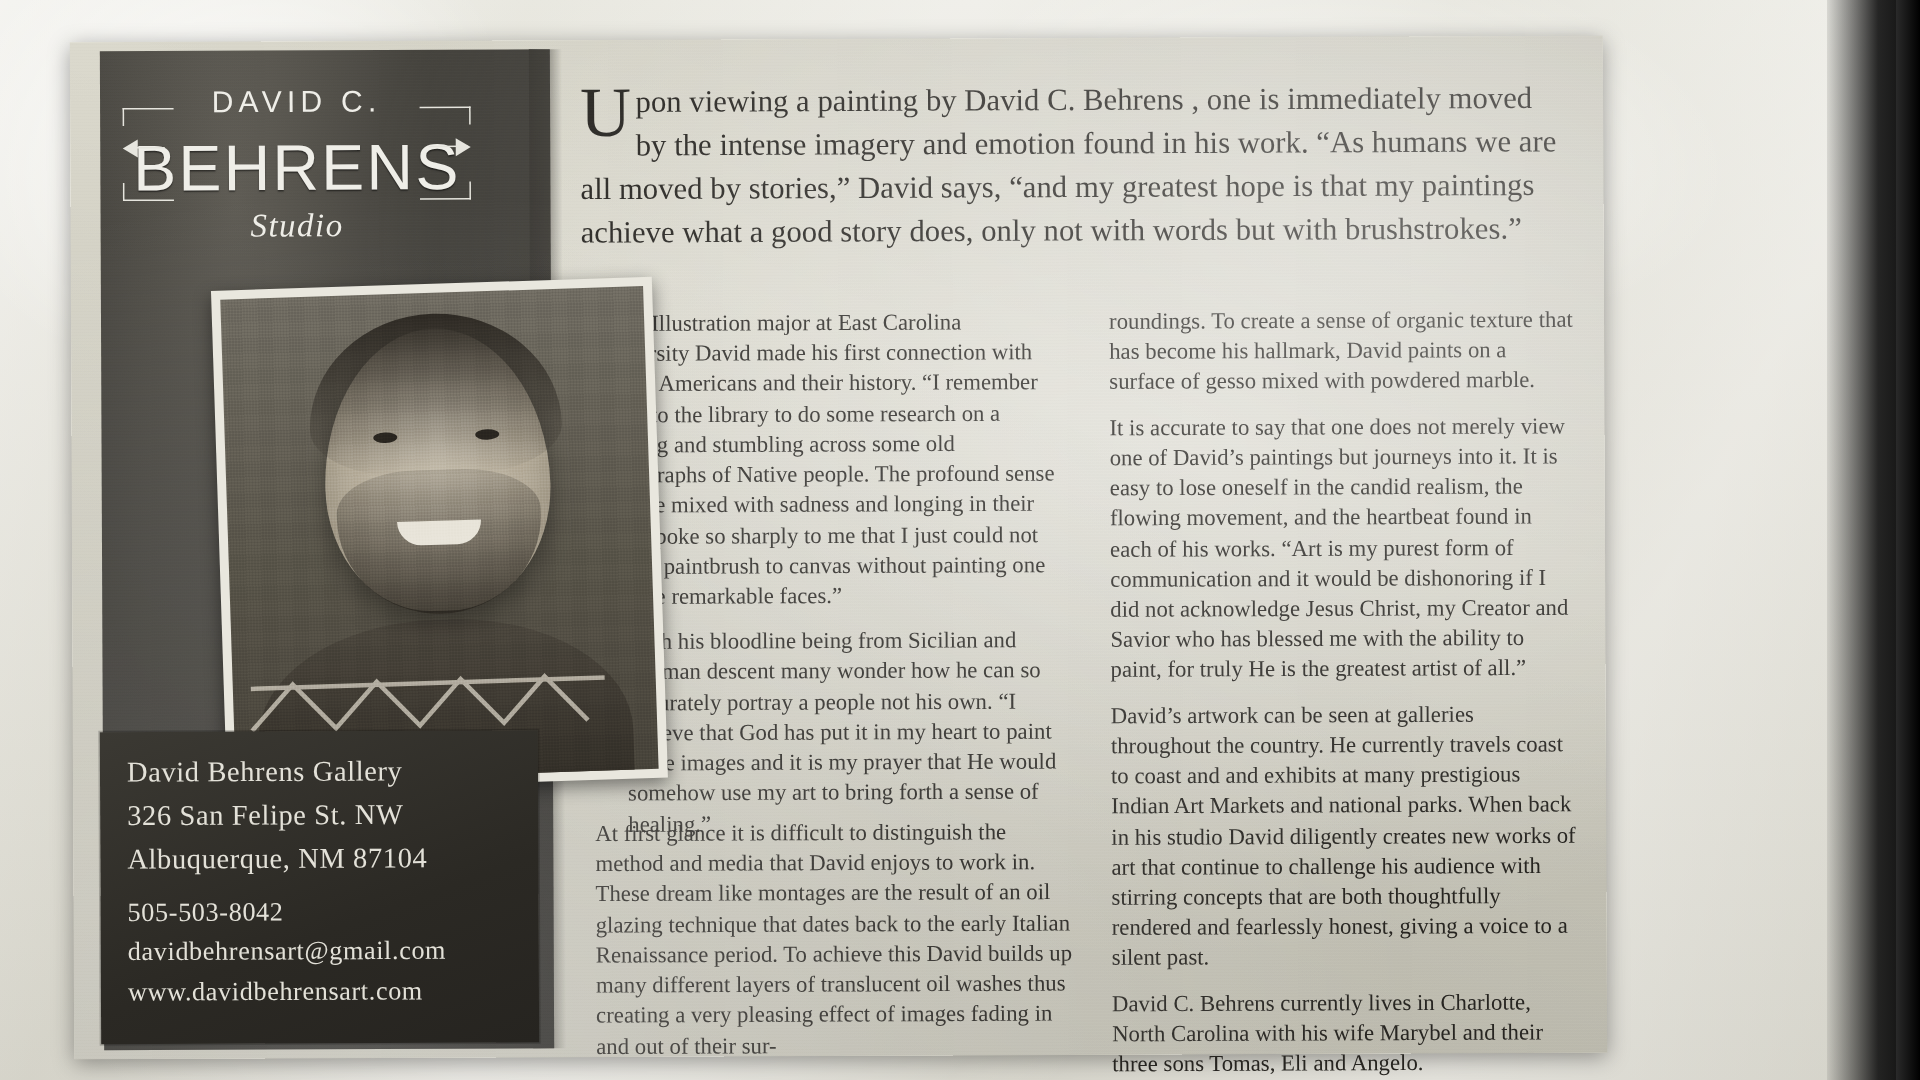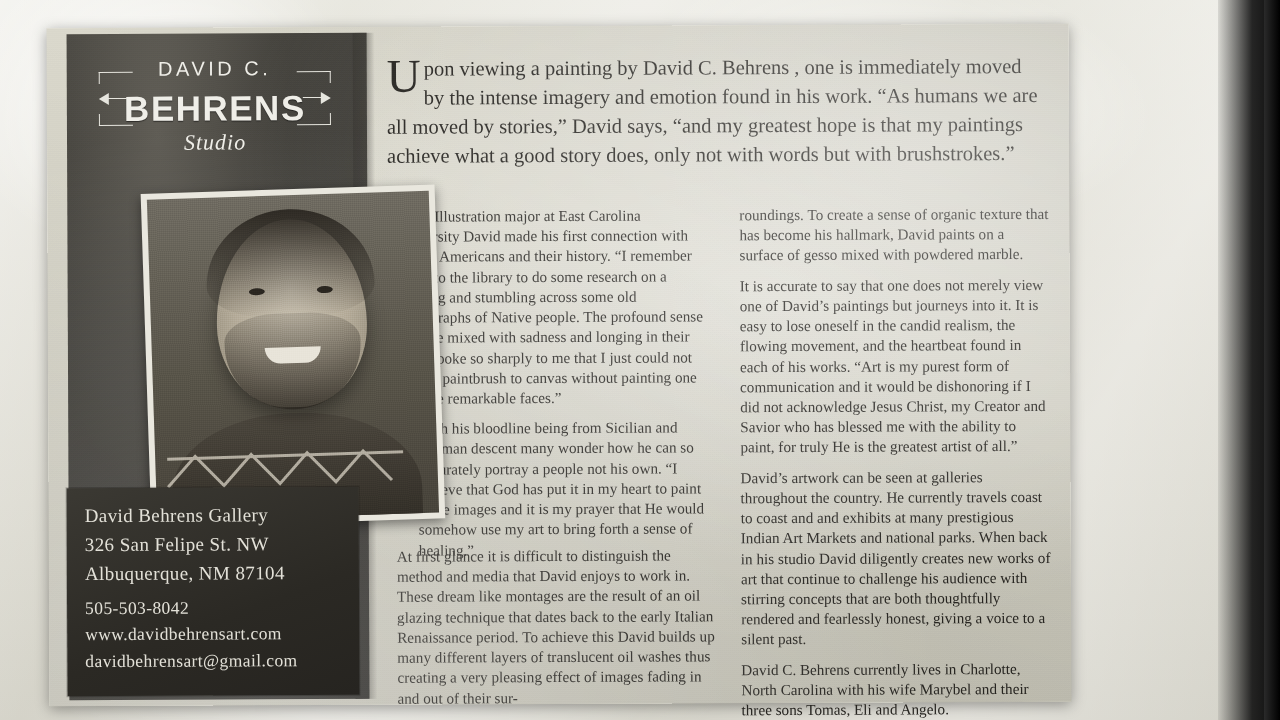--- a/index.html
+++ b/index.html
@@ -99,38 +99,38 @@
   .dark-torn-right {
     position: absolute;
     right: -8px; top: 0;
     width: 22px; height: 100%;
     background: linear-gradient(90deg, rgba(44,42,37,0.95), rgba(44,42,37,0));
   }
 
   
   .logo {
     position: absolute;
-    left: 52px;
+    left: 35px;
     top: 30px;
     width: 232px;
     color: #efeee8;
     text-align: center;
     z-index: 4;
   }
   .logo-top {
     font-family: "Liberation Sans", sans-serif;
     font-size: 20px;
     letter-spacing: 3.5px;
     font-weight: 400;
     margin-bottom: 1px;
   }
   .logo-main {
     font-family: "Liberation Sans", sans-serif;
-    font-size: 35px;
-    font-weight: 700;
+    font-size: 43px;
+    font-weight: 400;
     letter-spacing: 1.5px;
     line-height: 1.05;
     text-shadow: 0 1px 1px rgba(0,0,0,0.5);
     margin-top: 10px;
   }
   .logo-sub {
     font-family: "Liberation Serif", serif;
     font-style: italic;
     font-size: 22px;
     letter-spacing: 1px;
@@ -407,22 +407,22 @@
         </svg>
         <div class="photo-grain"></div>
       </div>
     </div>
 
     <div class="info-box">
       <div class="info-line">David Behrens Gallery</div>
       <div class="info-line">326 San Felipe St. NW</div>
       <div class="info-line">Albuquerque, NM 87104</div>
       <div class="info-line small" style="margin-top:6px;">505-503-8042</div>
+      <div class="info-line small">davidbehrensart@gmail.com</div>
       <div class="info-line small">www.davidbehrensart.com</div>
-      <div class="info-line small">davidbehrensart@gmail.com</div>
     </div>
 
     <div class="content">
       <p class="lede">
         <span class="dropcap">U</span><span>pon viewing a painting by David C. Behrens , one is immediately moved by the intense imagery and emotion found in his work. “As humans we are all moved by stories,” David says, “and my greatest hope is that my paintings achieve what a good story does, only not with words but with brushstrokes.”</span>
       </p>
 
       <div class="cols">
         <div class="col col-left">
           <p>As an Illustration major at East Carolina University David made his first connection with Native Americans and their history. “I remember going to the library to do some research on a painting and stumbling across some old photographs of Native people. The profound sense of pride mixed with sadness and longing in their faces spoke so sharply to me that I just could not put my paintbrush to canvas without painting one of these remarkable faces.”</p>

